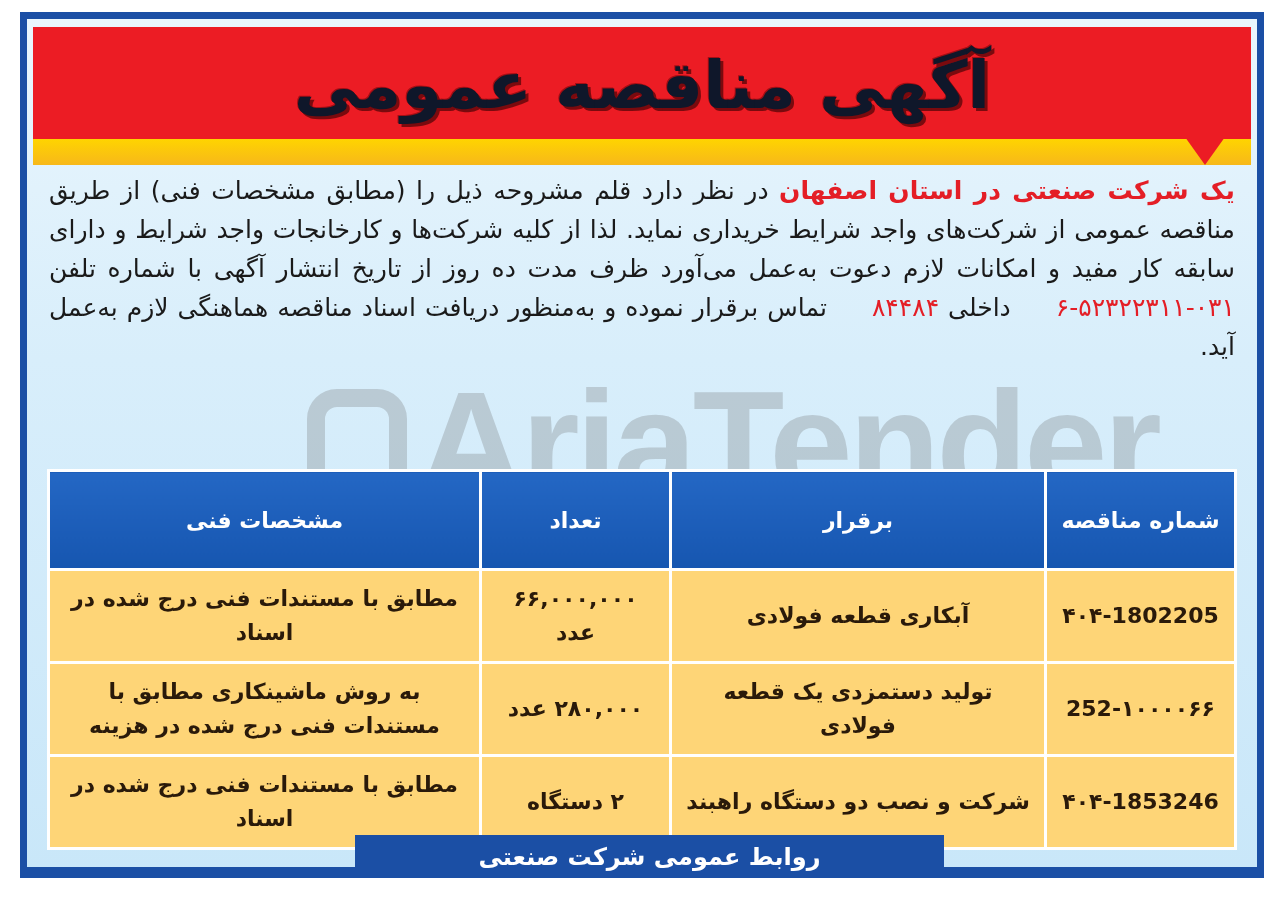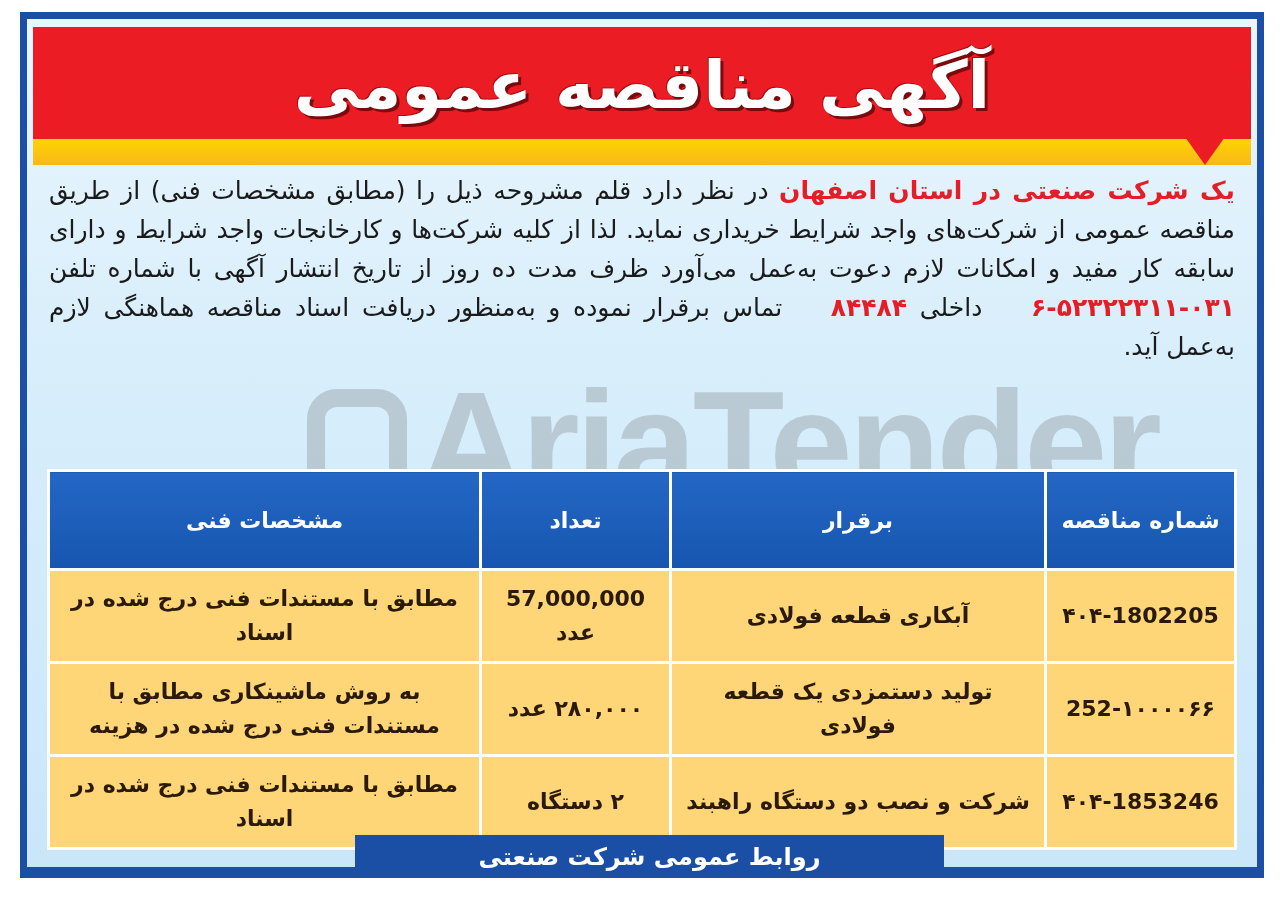--- a/index.html
+++ b/index.html
@@ -21,34 +21,34 @@
     position: absolute; left: 6px; right: 6px; top: 120px; height: 26px;
     background: linear-gradient(180deg, #ffd400, #f7b81a);
   }
   .header-notch {
     position: absolute; right: 32px; top: 118px; width: 0; height: 0;
     border-left: 20px solid transparent; border-right: 20px solid transparent;
     border-top: 28px solid #ec1c24;
   }
   .title {
     position: absolute; left: 0; right: 0; top: 16px; text-align: center;
-    color: #ffffff; font-weight: bold; font-size: 66px; line-height: 86px;
+    color: #0f172a; font-weight: bold; font-size: 66px; line-height: 86px;
     font-family: "DejaVu Sans", sans-serif;
     text-shadow: 3px 3px 0 #7a0a0e, -1px -1px 0 #a40e14;
     direction: rtl;
   }
 
   .body-text {
     position: absolute; left: 22px; right: 22px; top: 152px;
     direction: rtl; text-align: justify; text-align-last: right;
     font-size: 25px; line-height: 39px; color: #1a1a1a;
     font-family: "DejaVu Sans", sans-serif;
   }
   .body-text .red-bold { color: #e41e26; font-weight: bold; }
-  .body-text .red { color: #e41e26; font-weight: bold; margin-left: 36px; }
+  .body-text .red { color: #e41e26; font-weight: normal; margin-left: 36px; }
 
   .cost-note {
     position: absolute; left: 0; right: 0; top: 398px; text-align: center;
     direction: rtl; font-size: 25px; font-weight: bold; color: #111;
   }
 
   .watermark {
     position: absolute; left: 280px; top: 350px; width: 700px; height: 170px;
     pointer-events: none;
   }
@@ -120,21 +120,21 @@
         <th style="width:190px">شماره مناقصه</th>
         <th style="width:375px">برقرار</th>
         <th style="width:190px">تعداد</th>
         <th>مشخصات فنی</th>
       </tr>
     </thead>
     <tbody>
       <tr>
         <td class="num">۴۰۴-1802205</td>
         <td>آبکاری قطعه فولادی</td>
-        <td>57,000,000 عدد</td>
+        <td>۶۶,۰۰۰,۰۰۰ عدد</td>
         <td>مطابق با مستندات فنی درج شده در اسناد</td>
       </tr>
       <tr>
         <td class="num">252-۱۰۰۰۰۶۶</td>
         <td>تولید دستمزدی یک قطعه فولادی</td>
         <td>۲۸۰,۰۰۰ عدد</td>
         <td>به روش ماشینکاری مطابق با مستندات فنی درج شده در هزینه</td>
       </tr>
       <tr>
         <td class="num">۴۰۴-1853246</td>

